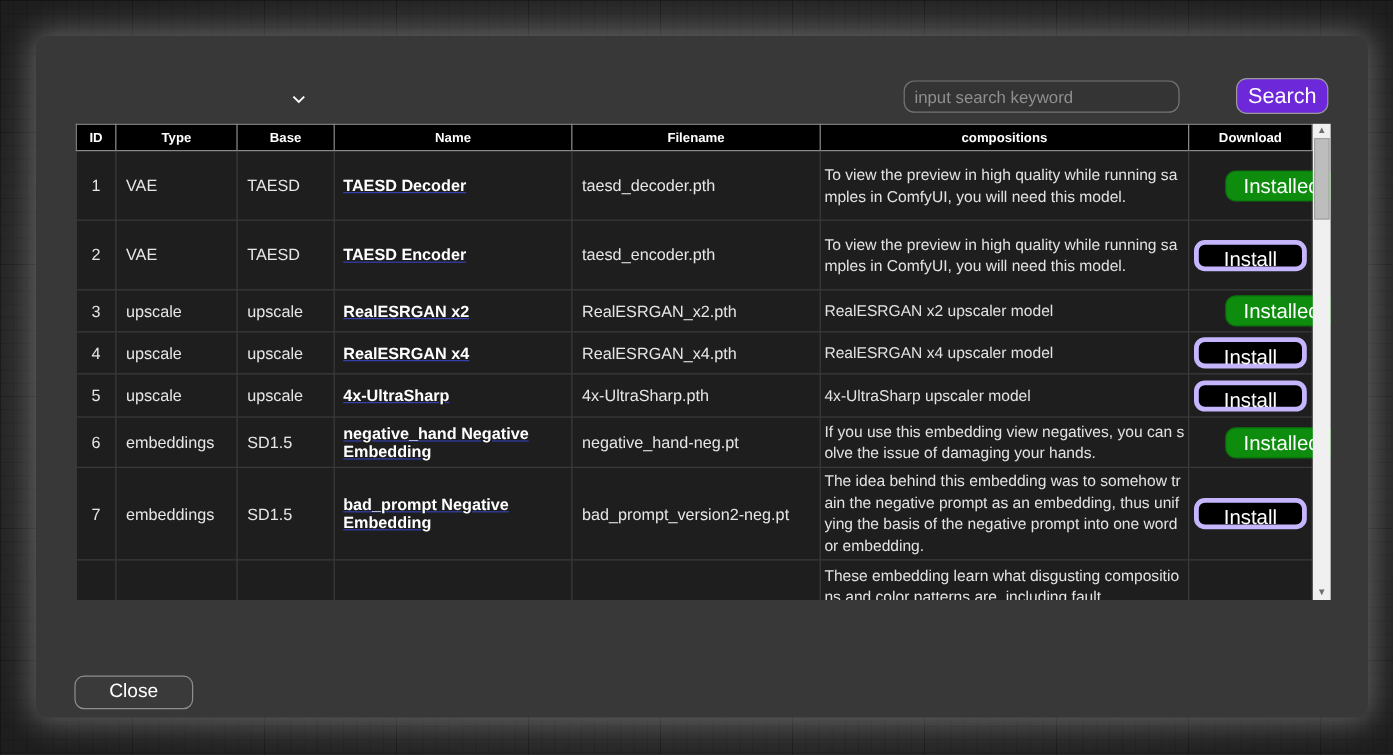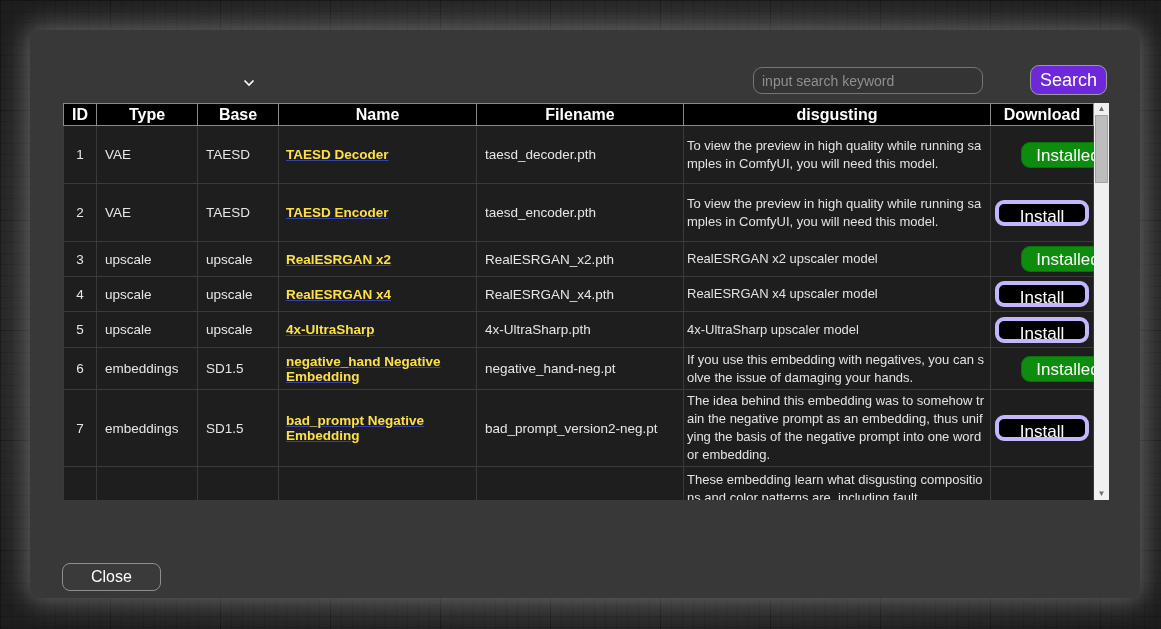--- a/index.html
+++ b/index.html
@@ -38,31 +38,31 @@
   .search-input::placeholder{color:#8f8f8f;}
   .search-btn{
     position:absolute;left:1000px;top:35px;height:30px;min-width:74px;
     background:#6d28d9;color:#fff;border:1px solid #9a9a9a;border-radius:9px;
     font-family:"Liberation Sans", sans-serif;font-size:18px;padding:0 9px;cursor:pointer;text-align:center;
   }
   
   .table-viewport{position:absolute;left:33px;top:73px;width:1046px;height:397px;overflow:hidden;}
   table{border-collapse:collapse;table-layout:fixed;width:1030px;position:absolute;left:0;top:0;}
   th{
-    background:#000;color:#fff;font-size:16px;font-weight:bold;
+    background:#000;color:#fff;font-size:11px;font-weight:bold;
     border:1px solid #8a8a8a;height:21px;padding:0 2px;text-align:center;
   }
   td{
     background:#1e1e1e;color:#e6e6e6;font-size:13.5px;
     border:1px solid #3a3a3a;padding:1px 4px;vertical-align:middle;
   }
   td.c-id{text-align:center;}
   td.c-type,td.c-base,td.c-file{padding-left:8px;}
   td.c-name{padding-left:7px;font-weight:bold;}
-  td.c-name a{color:#fde047;text-decoration:underline;text-decoration-color:#3340ad;font-size:13.5px;}
+  td.c-name a{color:#ffffff;text-decoration:underline;text-decoration-color:#3340ad;font-size:13.5px;}
   td.c-desc{font-size:13px;line-height:18px;color:#e2e2e2;word-break:break-all;padding:2px 3px;}
   td.c-dl{text-align:center;padding:0;}
   tr.row-clipped td.c-desc{vertical-align:top;padding-top:4px;}
   .dl-btn{
     display:inline-block;min-width:94px;height:26px;line-height:25px;border-radius:9px;
     color:#fff;font-family:"Liberation Sans", sans-serif;font-size:17px;cursor:pointer;
     box-sizing:border-box;padding:0 6px;
   }
   .b-Installed{background:#0d8c0d;border:1px solid #0a720a;margin-left:30px;}
   .b-Install{background:#000;border:4px solid #c4b5fd;}
@@ -106,21 +106,21 @@
           <col style="width:307px">
         <col style="width:103px">
       </colgroup>
       <tbody>
           <tr>
         <th>ID</th>
         <th>Type</th>
         <th>Base</th>
         <th>Name</th>
         <th>Filename</th>
-        <th>disgusting</th>
+        <th>compositions</th>
         <th>Download</th>
       </tr>
 
       <tr style="height:58px;">
         <td class="c-id">1</td>
         <td class="c-type">VAE</td>
         <td class="c-base">TAESD</td>
         <td class="c-name"><a href="#">TAESD Decoder</a></td>
         <td class="c-file">taesd_decoder.pth</td>
         <td class="c-desc">To view the preview in high quality while running samples in ComfyUI, you will need this model.</td>
@@ -166,21 +166,21 @@
         <td class="c-desc">4x-UltraSharp upscaler model</td>
         <td class="c-dl"><button class="dl-btn b-Install">Install</button></td>
       </tr>
 
       <tr style="height:42px;">
         <td class="c-id">6</td>
         <td class="c-type">embeddings</td>
         <td class="c-base">SD1.5</td>
         <td class="c-name"><a href="#">negative_hand Negative Embedding</a></td>
         <td class="c-file">negative_hand-neg.pt</td>
-        <td class="c-desc">If you use this embedding with negatives, you can solve the issue of damaging your hands.</td>
+        <td class="c-desc">If you use this embedding view negatives, you can solve the issue of damaging your hands.</td>
         <td class="c-dl"><button class="dl-btn b-Installed">Installed</button></td>
       </tr>
 
       <tr style="height:71px;">
         <td class="c-id">7</td>
         <td class="c-type">embeddings</td>
         <td class="c-base">SD1.5</td>
         <td class="c-name"><a href="#">bad_prompt Negative Embedding</a></td>
         <td class="c-file">bad_prompt_version2-neg.pt</td>
         <td class="c-desc">The idea behind this embedding was to somehow train the negative prompt as an embedding, thus unifying the basis of the negative prompt into one word or embedding.</td>

